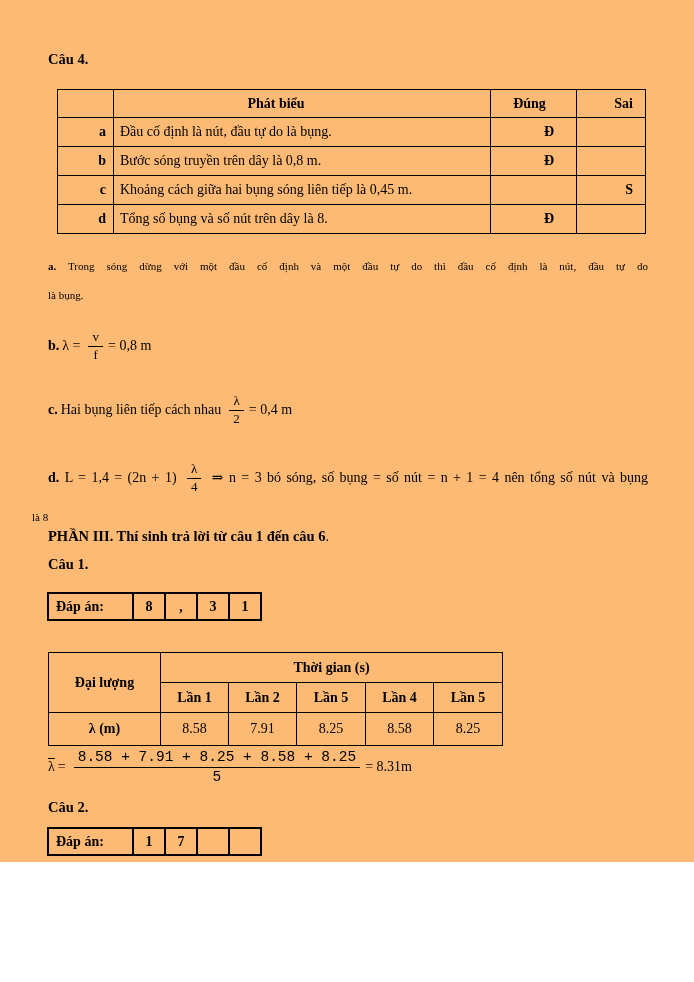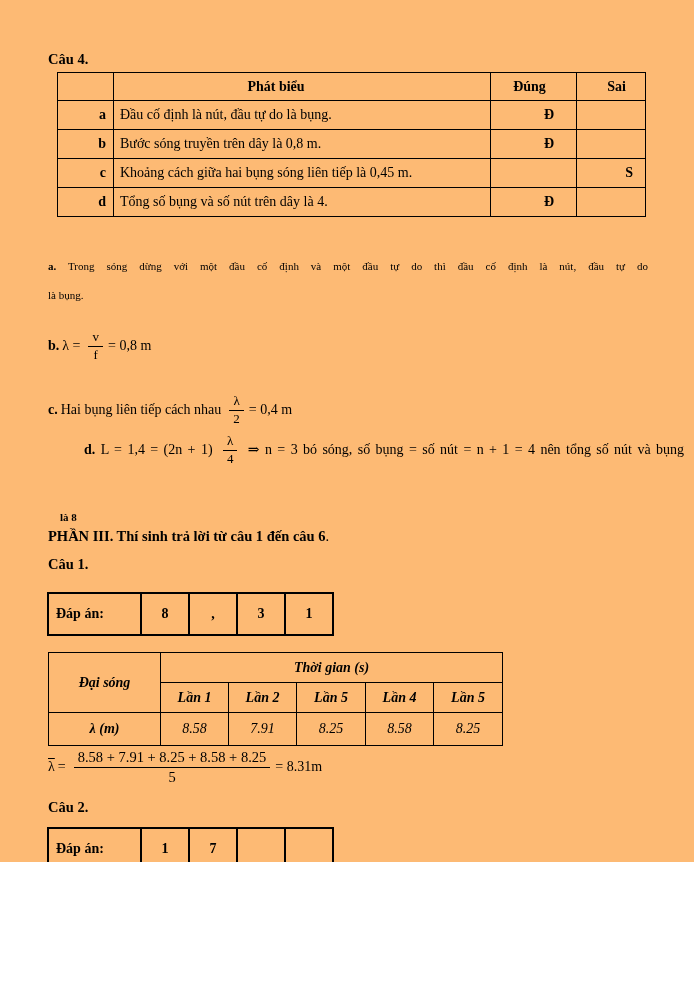--- a/index.html
+++ b/index.html
@@ -12,57 +12,57 @@
   .bold { font-weight:bold; }
   .heading { font-size:14.5px; font-weight:bold; line-height:17px; }
 
   
   table.t1 { border-collapse:collapse; table-layout:fixed; width:588px; }
   table.t1 td, table.t1 th { border:1.5px solid #000; font-size:14px; padding:0; vertical-align:middle; overflow:hidden; }
   table.t1 .letter { text-align:right; padding-right:7px; font-weight:bold; }
   table.t1 .stmt   { text-align:left; padding-left:6px; }
   table.t1 .hdr-stmt { font-weight:bold; text-align:center; padding-right:52px; }
   table.t1 .hdr-dung { font-weight:bold; text-align:center; padding-right:8px; }
-  table.t1 .hdr-sai  { font-weight:bold; text-align:right; padding-right:19px; }
+  table.t1 .hdr-sai  { font-weight:bold; text-align:right; padding-right:12px; }
   table.t1 .mark-dung { text-align:right; padding-right:22px; font-weight:bold; }
   table.t1 .mark-sai  { text-align:right; padding-right:12px; font-weight:bold; }
 
   
   table.ansbox { border-collapse:collapse; table-layout:fixed; }
-  table.ansbox td { border:2px solid #000; font-size:14px; padding:12px; vertical-align:middle; }
+  table.ansbox td { border:2px solid #000; font-size:14px; padding:4px; vertical-align:middle; }
   table.ansbox .lbl { font-weight:bold; text-align:left; padding-left:7px; width:72px; }
   table.ansbox .digit { font-weight:bold; text-align:center; width:22px; }
 
   
   table.t2 { border-collapse:collapse; table-layout:fixed; width:454px; }
-  table.t2 td, table.t2 th { border:1.5px solid #000; font-size:14px; padding:0; vertical-align:middle; text-align:center; overflow:hidden;font-style:italic; }
+  table.t2 td, table.t2 th { border:1.5px solid #000; font-size:14px; padding:0; vertical-align:middle; text-align:center; overflow:hidden; }
   table.t2 .hd { font-weight:bold; }
 
   
   .body-text { font-size:11px; line-height:29px; }
   .jline { text-align:justify; text-align-last:justify; }
   .formula { display:flex; align-items:center; font-size:14px; white-space:nowrap; }
   .formula > * { flex:none; }
   .frac { display:inline-flex; flex-direction:column; align-items:center; vertical-align:middle; line-height:1.15; font-size:13px; margin:0 5px; }
   .frac .num { border-bottom:1.3px solid #000; padding:0 4px 1px 4px; text-align:center; }
   .frac .den { padding:1px 4px 0 4px; text-align:center; }
-  .frac.big { font-size:14.5px; }
+  .frac.big { font-size:14.5px;font-family:Liberation Mono, monospace; }
   .dline { font-size:14px; width:600px; }
   .dline .frac { font-size:13px; }
   .overbar { text-decoration:overline; }
   .sp { margin:0 3px; }
 </style>
 </head>
 <body>
 
 <div class="page">
 
   <div class="abs heading" style="left:48px; top:51px;">Câu 4.</div>
 
-  <div class="abs" style="left:57px; top:72px;">
+  <div class="abs" style="left:57px; top:89px;">
     <table class="t1">
       <colgroup>
           <col style="width:56px">
           <col style="width:377px">
           <col style="width:86px">
           <col style="width:69px">
         </colgroup>
       <tbody>
           <tr style="height:28px">
         <td></td>
@@ -83,21 +83,21 @@
         <td class="mark-sai"></td>
       </tr>
       <tr style="height:29px">
         <td class="letter">c</td>
         <td class="stmt">Khoảng cách giữa hai bụng sóng liên tiếp là 0,45 m.</td>
         <td class="mark-dung"></td>
         <td class="mark-sai">S</td>
       </tr>
       <tr style="height:29px">
         <td class="letter">d</td>
-        <td class="stmt">Tổng số bụng và số nút trên dây là 4.</td>
+        <td class="stmt">Tổng số bụng và số nút trên dây là 8.</td>
         <td class="mark-dung">Đ</td>
         <td class="mark-sai"></td>
       </tr>
     </tbody>
       </table>
   </div>
 
   <div class="abs body-text" style="left:48px; top:252px; width:600px;">
     <div class="jline"><span class="bold">a.</span> <span>Trong sóng dừng với một đầu cố định và một đầu tự do thì đầu cố định là nút, đầu tự do</span></div>
     <div>là bụng.</div>
@@ -116,32 +116,32 @@
   <div class="abs formula" style="left:48px; top:386px; height:48px;">
     <span class="bold">c.</span>
     <span class="sp">Hai bụng liên tiếp cách nhau</span>
     <span class="frac">
       <span class="num">λ</span>
       <span class="den">2</span>
     </span>
     <span>= 0,4 m</span>
   </div>
 
-  <div class="abs dline jline" style="left:48px; top:434px;margin-left:36px;">
+  <div class="abs dline jline" style="left:48px; top:462px;">
     <span class="bold">d.</span>
     <span>L = 1,4 = (2n + 1)</span>
     <span class="frac">
       <span class="num">λ</span>
       <span class="den">4</span>
     </span>
     <span>⇒</span>
     <span>n = 3 bó sóng, số bụng = số nút = n + 1 = 4 nên tổng số nút và bụng</span>
   </div>
 
-  <div class="abs body-text" style="left:60px; top:503px;font-weight:bold;">là 8</div>
+  <div class="abs body-text" style="left:32px; top:503px;">là 8</div>
 
   <div class="abs heading" style="left:48px; top:528px;"><span>PHẦN III. Thí sinh trả lời từ câu 1 đến câu 6</span><span style="font-weight:normal">.</span></div>
 
   <div class="abs heading" style="left:48px; top:556px;">Câu 1.</div>
 
   <div class="abs" style="left:47px; top:592px;">
     <table class="ansbox">
       <tbody>
           <tr style="height:27px">
         <td class="lbl">Đáp án:</td>
@@ -159,21 +159,21 @@
       <colgroup>
           <col style="width:112px">
           <col style="width:68px">
           <col style="width:68px">
           <col style="width:69px">
           <col style="width:68px">
           <col style="width:69px">
         </colgroup>
       <tbody>
           <tr style="height:30px">
-        <td class="hd" rowspan="2">Đại sóng</td>
+        <td class="hd" rowspan="2">Đại lượng</td>
         <td class="hd" colspan="5">Thời gian (s)</td>
       </tr>
       <tr style="height:30px">
         <td class="hd">Lần 1</td>
         <td class="hd">Lần 2</td>
         <td class="hd">Lần 5</td>
         <td class="hd">Lần 4</td>
         <td class="hd">Lần 5</td>
       </tr>
       <tr style="height:33px">

